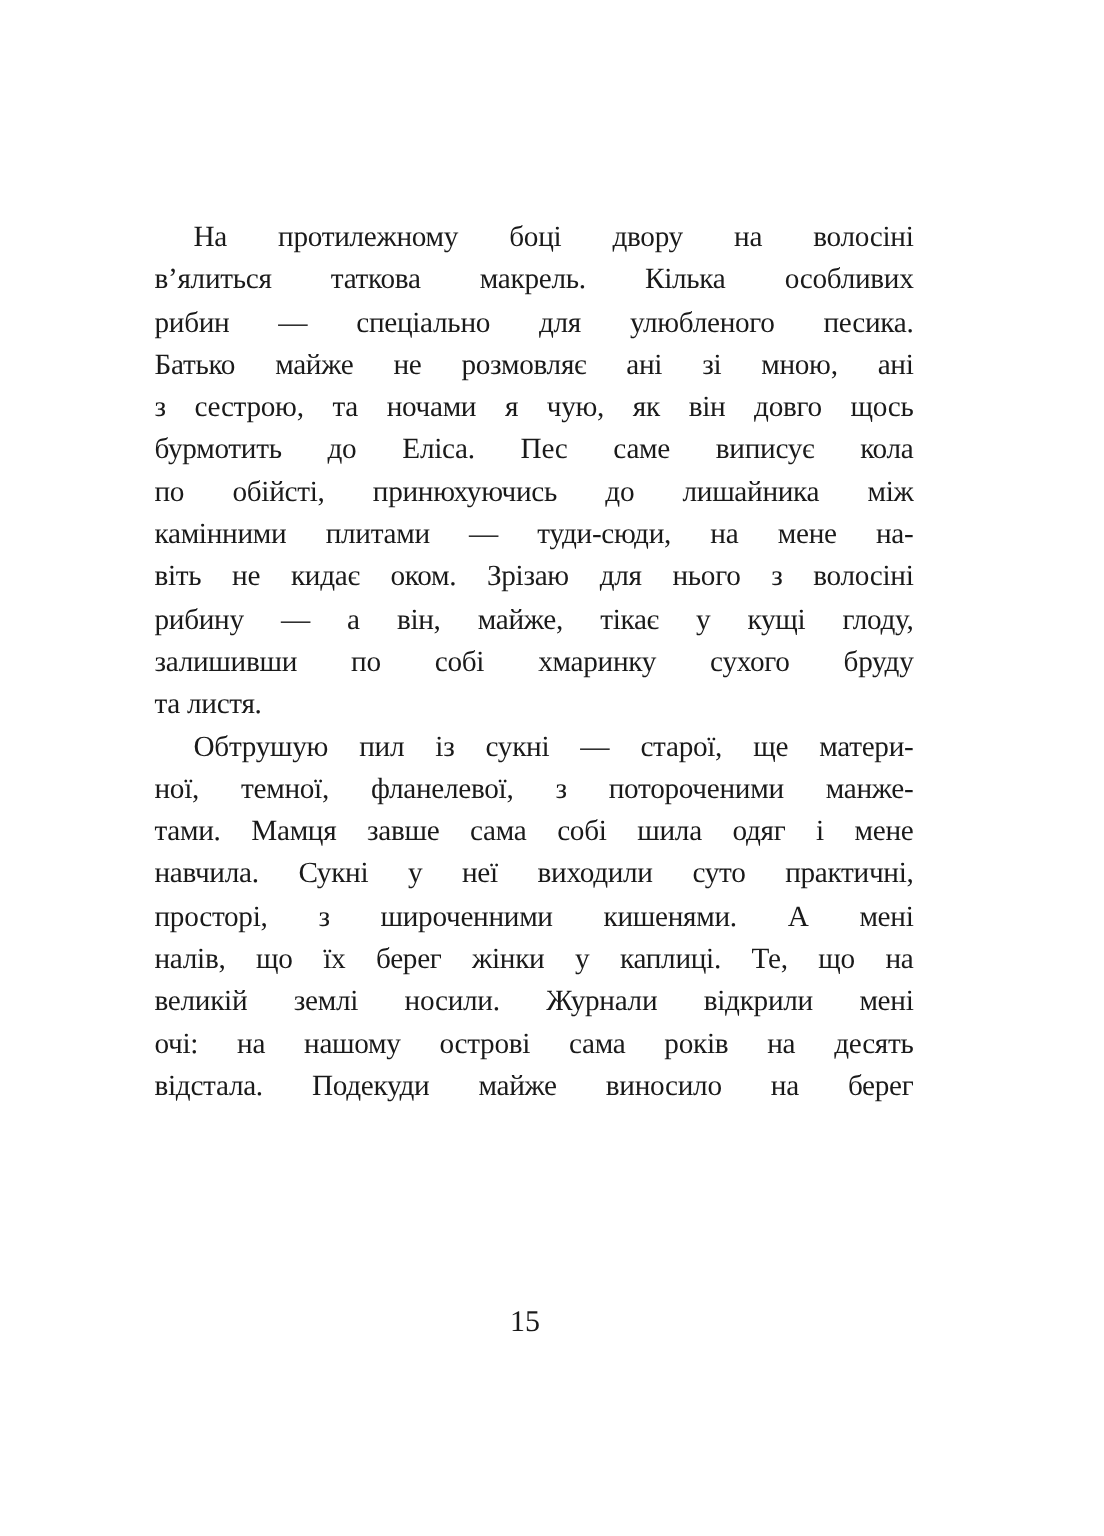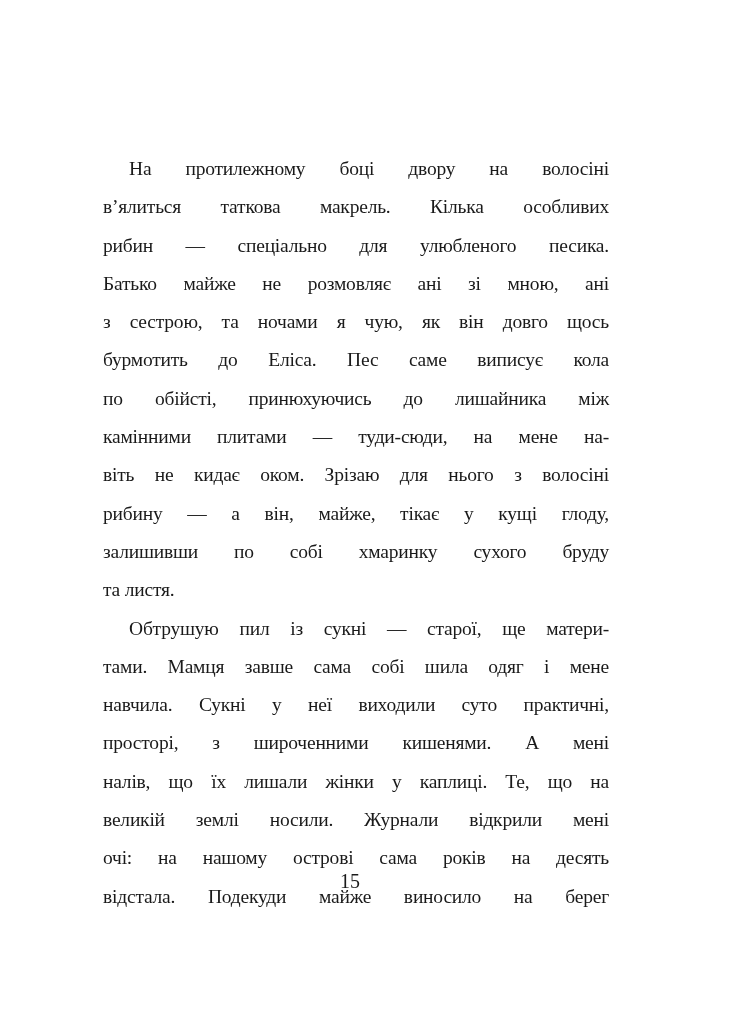--- a/index.html
+++ b/index.html
@@ -6,21 +6,20 @@
     body {
       width: 736px; height: 1024px; background: #ffffff; position: relative; overflow: hidden;
       font-family: "DejaVu Serif", "Liberation Serif", serif;
       color: #1a1a1a;
     }
     .page-body { position: absolute; left: 103px; top: 145px; width: 506px; }
     .line {
       height: 28.3px; line-height: 28.3px; font-size: 19.5px; white-space: nowrap;
       text-align: justify; text-align-last: justify; letter-spacing: -0.2px;
       font-family: "Liberation Serif", serif;
-      margin-top: 10px;
     }
     .line.indent { padding-left: 26px; }
     .line.last { text-align-last: left; }
     .page-number {
       position: absolute; top: 870px; left: 0; width: 736px; text-align: center;
       font-size: 20px; font-family: "Liberation Serif", serif; left: -18px;
     }
   </style>
 </head>
 <body>
@@ -35,23 +34,24 @@
     <div class="line">бурмотить до Еліса. Пес саме виписує кола</div>
     <div class="line">по обійсті, принюхуючись до лишайника між</div>
     <div class="line">камінними плитами — туди-сюди, на мене на-</div>
     <div class="line">віть не кидає оком. Зрізаю для нього з волосіні</div>
     <div class="line">рибину — а він, майже, тікає у кущі глоду,</div>
     <div class="line">залишивши по собі хмаринку сухого бруду</div>
     <div class="line last">та листя.</div>
   </div>
   <div class="paragraph">
     <div class="line indent">Обтрушую пил із сукні — старої, ще матери-</div>
+    <div class="line">ної, темної, фланелевої, з потороченими манже-</div>
     <div class="line">тами. Мамця завше сама собі шила одяг і мене</div>
     <div class="line">навчила. Сукні у неї виходили суто практичні,</div>
     <div class="line">просторі, з широченними кишенями. А мені</div>
-    <div class="line">налів, що їх лишали жінки у каплиці. Те, що на</div>
+    <div class="line">налів, що їх берег жінки у каплиці. Те, що на</div>
     <div class="line">великій землі носили. Журнали відкрили мені</div>
     <div class="line">очі: на нашому острові сама років на десять</div>
     <div class="line">відстала. Подекуди майже виносило на берег</div>
   </div>
 </div>
 
 <div class="page-number">15</div>
 
 </body></html>

